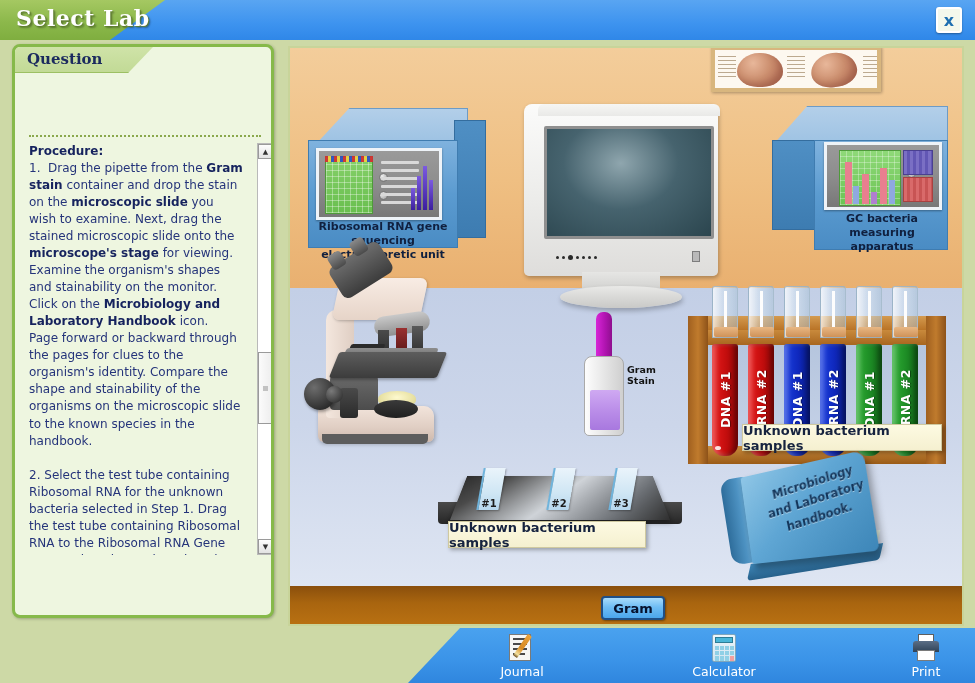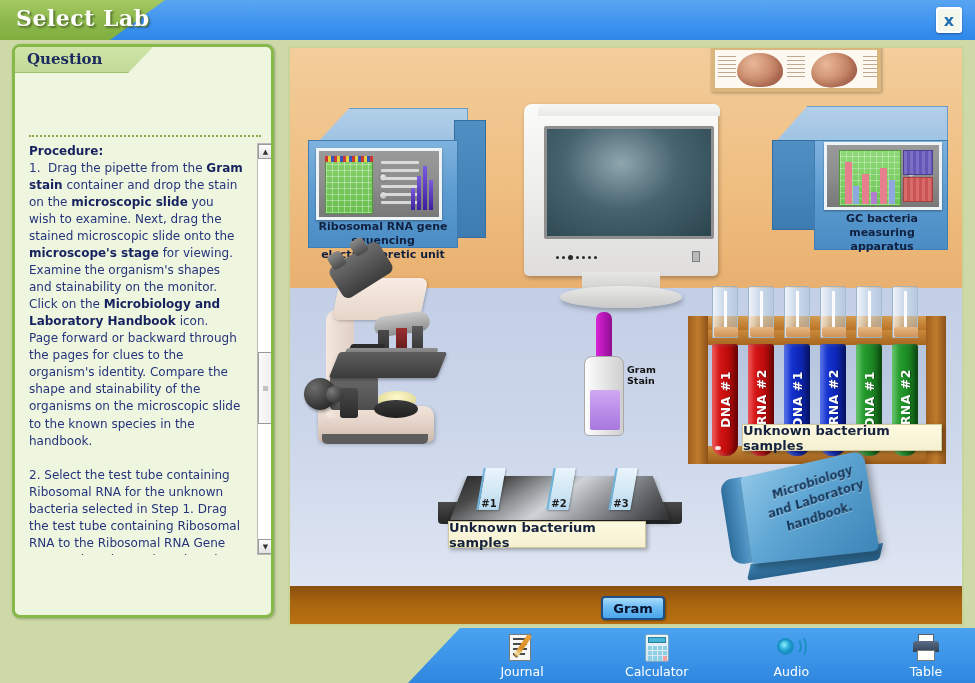--- a/index.html
+++ b/index.html
@@ -900,32 +900,24 @@
               <b></b>
               <b></b>
               <b style="background:#f0a0a0"></b>
             </div>
         </div>
       </div>
       <div class="tool-label">Calculator</div>
     </div>
 
 
-    <div class="tool">
-      <div class="tool-icon" id="icon-audio">
-        <div class="spk"></div>
-        <div class="wave w1"></div>
-        <div class="wave w2"></div>
-      </div>
-      <div class="tool-label">Audio</div>
-    </div>
 
     <div class="tool">
       <div class="tool-icon" id="icon-print">
         <div class="top"></div>
         <div class="mid"></div>
         <div class="out"></div>
       </div>
-      <div class="tool-label">Table</div>
+      <div class="tool-label">Print</div>
     </div>
 
   </div>
 </div>
 
 </body></html>

